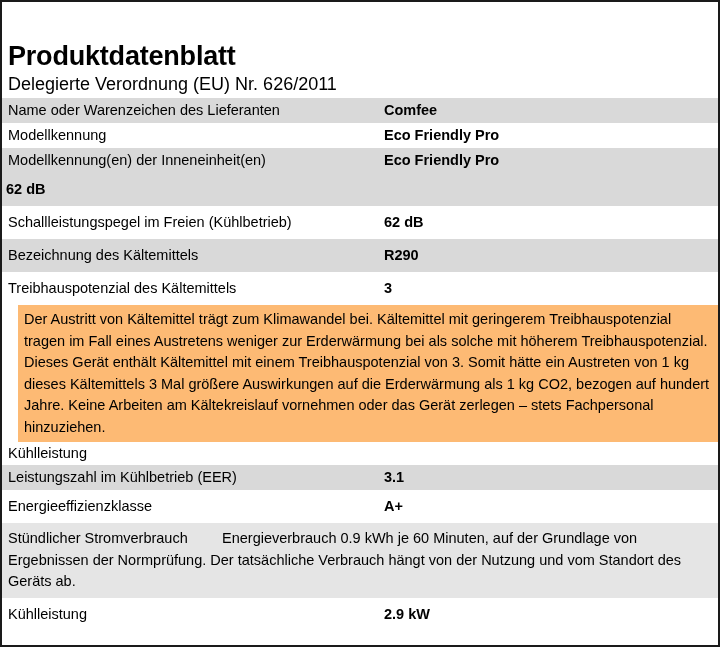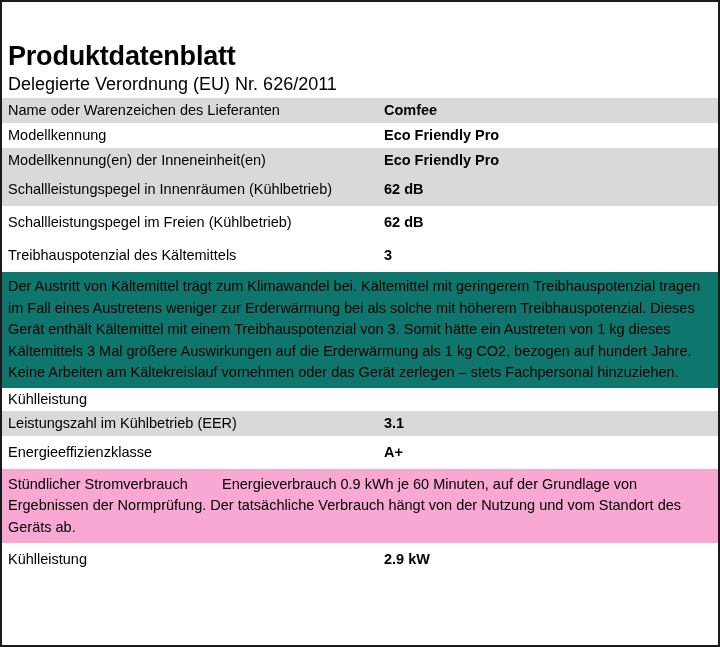--- a/index.html
+++ b/index.html
@@ -66,34 +66,35 @@
   }
   .h-tall .cell-label,
   .h-tall .cell-value {
     padding-top: 8px;
     padding-bottom: 8px;
   }
   .paragraph {
     font-size: 14.5px;
     line-height: 21.5px;
     padding: 4px 4px 4px 6px;
-    background: #0f766e;
+    background: #fdba74;
     box-sizing: border-box;
+    margin-left: 16px;
   }
   .single {
     font-size: 14.5px;
     line-height: 17px;
     padding: 3px 6px 3px 6px;
     box-sizing: border-box;
   }
   .mixed {
     font-size: 14.5px;
     line-height: 21.5px;
     padding: 5px 8px 5px 6px;
-    background: #f9a8d4;
+    background: #e5e5e5;
     box-sizing: border-box;
   }
   .mixed .lead {
     display: inline-block;
     width: 214px;
   }
 </style>
 </head>
 <body>
 
@@ -112,30 +113,31 @@
     <div class="cell-value">Eco Friendly Pro</div>
   </div>
 
   <div class="row shaded">
     <div class="cell-label">Modellkennung(en) der Inneneinheit(en)</div>
     <div class="cell-value">Eco Friendly Pro</div>
   </div>
 
 
   <div class="row shaded h-tall">
-    <div class="cell-label">Schallleistungspegel in Innenräumen (Kühlbetrieb)</div>
     <div class="cell-value">62 dB</div>
   </div>
 
   <div class="row plain h-tall">
     <div class="cell-label">Schallleistungspegel im Freien (Kühlbetrieb)</div>
     <div class="cell-value">62 dB</div>
   </div>
 
   <div class="row shaded h-tall">
+    <div class="cell-label">Bezeichnung des Kältemittels</div>
+    <div class="cell-value">R290</div>
   </div>
 
   <div class="row plain h-tall">
     <div class="cell-label">Treibhauspotenzial des Kältemittels</div>
     <div class="cell-value">3</div>
   </div>
 
   <div class="paragraph">Der Austritt von Kältemittel trägt zum Klimawandel bei. Kältemittel mit geringerem Treibhauspotenzial tragen im Fall eines Austretens weniger zur Erderwärmung bei als solche mit höherem Treibhauspotenzial. Dieses Gerät enthält Kältemittel mit einem Treibhauspotenzial von 3. Somit hätte ein Austreten von 1 kg dieses Kältemittels 3 Mal größere Auswirkungen auf die Erderwärmung als 1 kg CO2, bezogen auf hundert Jahre. Keine Arbeiten am Kältekreislauf vornehmen oder das Gerät zerlegen – stets Fachpersonal hinzuziehen.</div>
 
   <div class="single plain">Kühlleistung</div>

